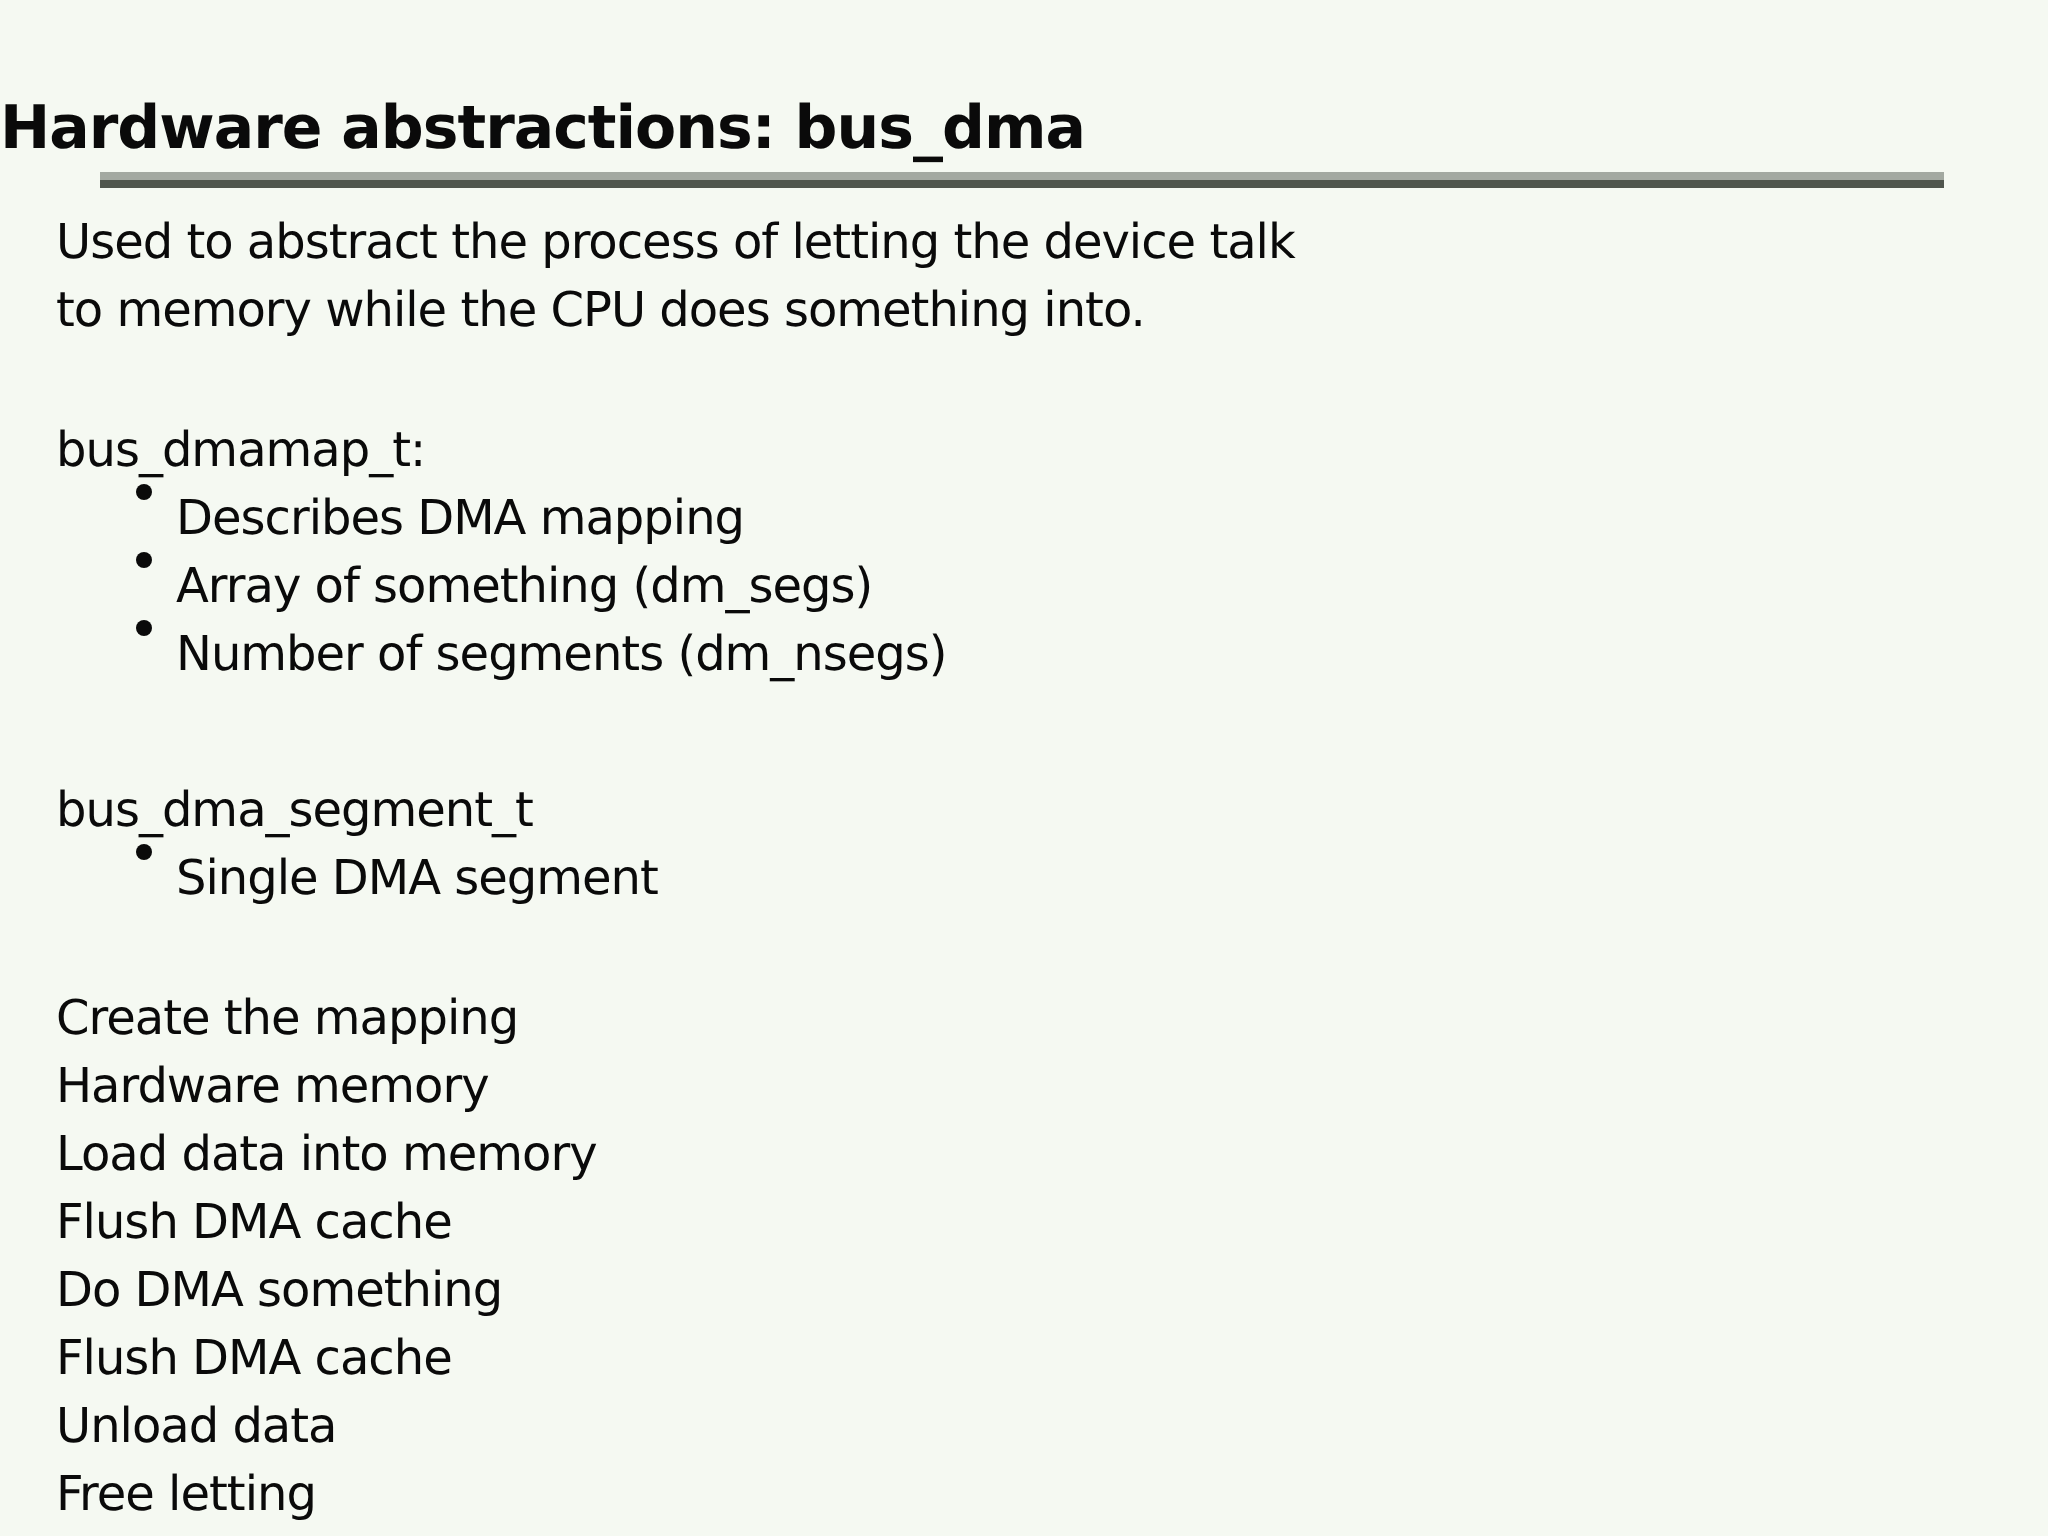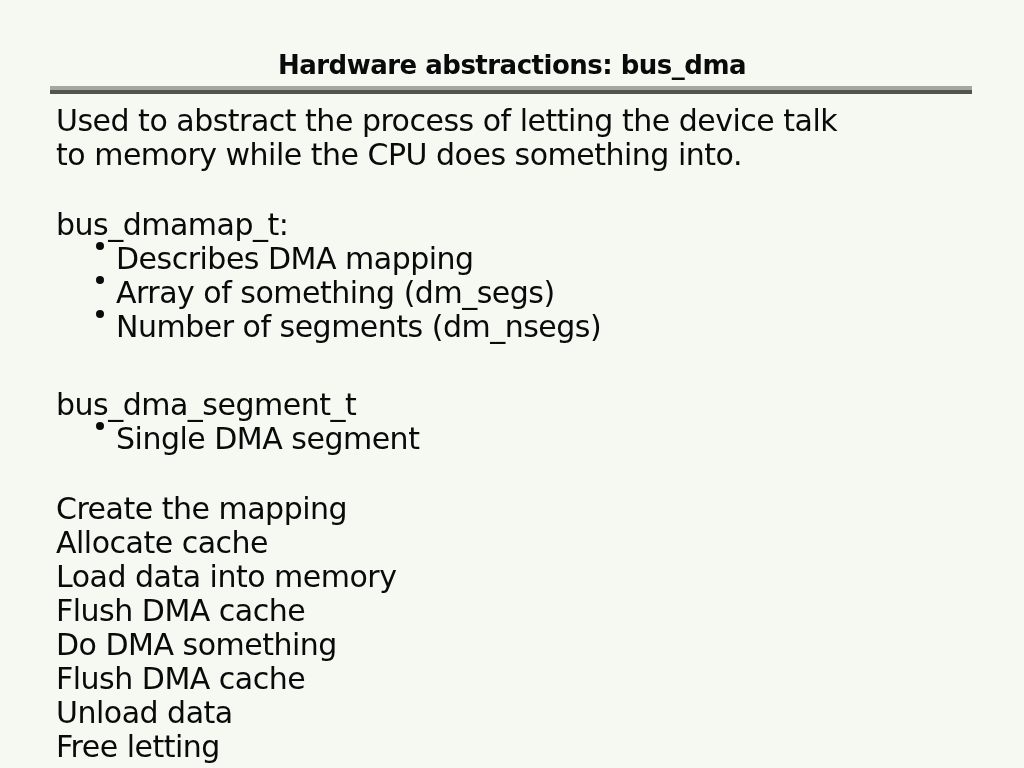--- a/index.html
+++ b/index.html
@@ -14,40 +14,40 @@
     color: #0a0a0a;
     font-family: "DejaVu Sans", sans-serif;
     overflow: hidden;
     box-sizing: border-box;
   }
   .title {
     margin: 0;
     padding-top: 46px;
     height: 38px;
     line-height: 38px;
-    text-align: center;
-    font-size: 26px;
+    text-align: left;
+    font-size: 30px;
     font-weight: bold;
     letter-spacing: -0.5px;
   }
   .divider {
     margin: 2px 52px 0 50px;
     height: 8px;
   }
   .divider .band-top {
     height: 4px;
     background: #a3a9a1;
   }
   .divider .band-bottom {
     height: 4px;
     background: #50564e;
   }
   .content {
-    padding: 10px 40px 0 56px;
-    font-size: 30px;
+    padding: 10px 40px 0 28px;
+    font-size: 24px;
     line-height: 34px;
     letter-spacing: -0.5px;
   }
   .line {
     margin: 0;
     height: 34px;
     white-space: nowrap;
   }
   .gap {
     height: 36px;
@@ -118,21 +118,21 @@
     <ul class="bullets">
       <li>
         <span class="bullet-dot"></span>
         <span>Single DMA segment</span>
       </li>
     </ul>
 
     <div class="gap"></div>
 
     <p class="line">Create the mapping</p>
-    <p class="line">Allocate cache</p>
+    <p class="line">Hardware memory</p>
     <p class="line">Load data into memory</p>
     <p class="line">Flush DMA cache</p>
     <p class="line">Do DMA something</p>
     <p class="line">Flush DMA cache</p>
     <p class="line">Unload data</p>
     <p class="line">Free letting</p>
 
   </div>
 </div>
 

